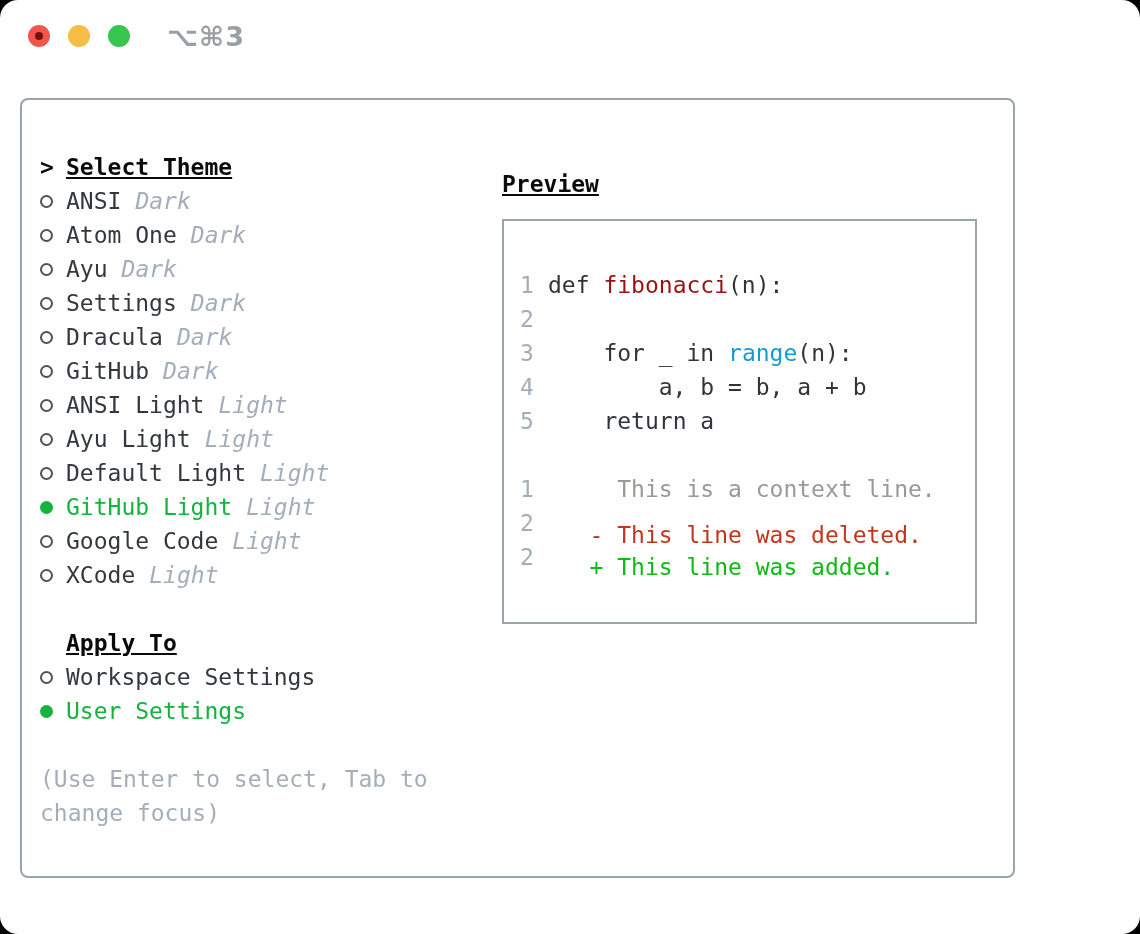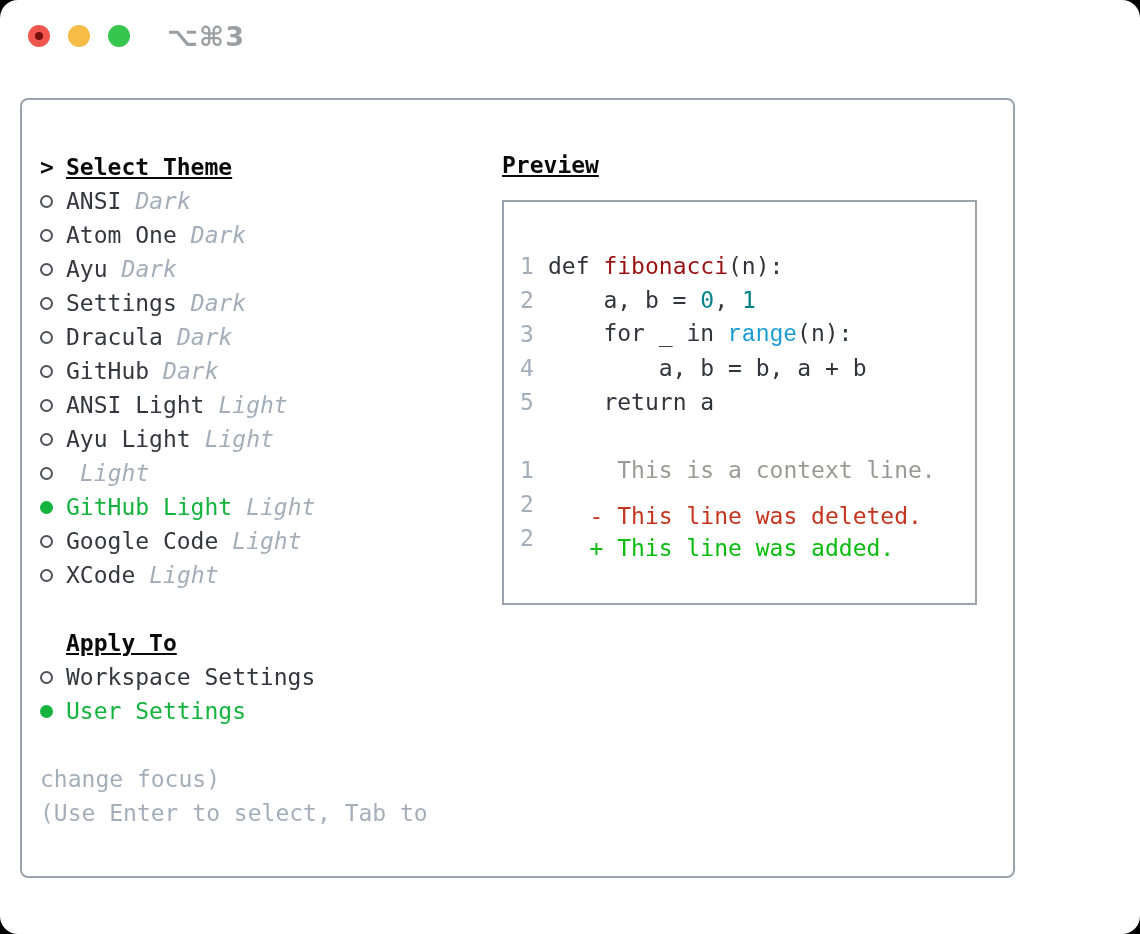--- a/index.html
+++ b/index.html
@@ -33,31 +33,31 @@
   .item.selected .dot{border:none;background:var(--selection-green);}
   .header-text{font-weight:bold;color:var(--header-text);text-decoration:underline;}
   .name{color:var(--item-text);}
   .item.selected .name{color:var(--selection-green);}
   .suffix{color:var(--muted-text);margin-left:14px;font-style:italic;}
   .help-line{color:var(--muted-text);}
 
   .left-col{position:absolute;left:18px;top:50px;width:450px;}
 
   
-  .right-col{position:absolute;left:480px;top:48px;width:495px;}
+  .right-col{position:absolute;left:480px;top:67px;width:495px;}
   .preview-box{margin-top:18px;width:471px;height:401px;border:2px solid var(--border-gray);
       background:#fff;overflow:hidden;}
   #code-block{margin-top:47px;padding-left:16px;}
   .code-row{height:34px;display:flex;align-items:center;font-size:23px;white-space:pre;}
   .ln{width:28px;flex:0 0 28px;color:var(--line-number);}
   .code{white-space:pre;color:var(--code-text);}
   .tok-plain,.tok-keyword{color:var(--code-text);}
   .tok-func{color:var(--func-red);}
   .tok-number{color:var(--num-teal);}
-  .tok-builtin{color:var(--builtin-blue);font-family:Liberation Mono, monospace;}
+  .tok-builtin{color:var(--builtin-blue);}
   .diff{white-space:pre;}
   .diff.context{color:var(--diff-context);}
   .diff.deleted{color:var(--diff-deleted);margin-top:23px;}
   .diff.added{color:var(--diff-added);margin-top:19px;}
 </style>
 </head>
 <body>
 
 <div class="window">
 
@@ -80,52 +80,52 @@
 
       <div id="theme-list">
           <div class="row item"><span class="marker"><span class="dot"></span></span><span class="name">ANSI</span><span class="suffix">Dark</span></div>
           <div class="row item"><span class="marker"><span class="dot"></span></span><span class="name">Atom One</span><span class="suffix">Dark</span></div>
           <div class="row item"><span class="marker"><span class="dot"></span></span><span class="name">Ayu</span><span class="suffix">Dark</span></div>
           <div class="row item"><span class="marker"><span class="dot"></span></span><span class="name">Settings</span><span class="suffix">Dark</span></div>
           <div class="row item"><span class="marker"><span class="dot"></span></span><span class="name">Dracula</span><span class="suffix">Dark</span></div>
           <div class="row item"><span class="marker"><span class="dot"></span></span><span class="name">GitHub</span><span class="suffix">Dark</span></div>
           <div class="row item"><span class="marker"><span class="dot"></span></span><span class="name">ANSI Light</span><span class="suffix">Light</span></div>
           <div class="row item"><span class="marker"><span class="dot"></span></span><span class="name">Ayu Light</span><span class="suffix">Light</span></div>
-          <div class="row item"><span class="marker"><span class="dot"></span></span><span class="suffix">Light</span></div>
+          <div class="row item"><span class="marker"><span class="dot"></span></span><span class="name">Default Light</span><span class="suffix">Light</span></div>
           <div class="row item selected"><span class="marker"><span class="dot"></span></span><span class="name">GitHub Light</span><span class="suffix">Light</span></div>
           <div class="row item"><span class="marker"><span class="dot"></span></span><span class="name">Google Code</span><span class="suffix">Light</span></div>
           <div class="row item"><span class="marker"><span class="dot"></span></span><span class="name">XCode</span><span class="suffix">Light</span></div>
         </div>
 
       <div class="row blank"></div>
 
       <div class="row">
         <span class="marker"></span>
         <span class="header-text">Apply To</span>
       </div>
 
       <div id="apply-list">
           <div class="row item"><span class="marker"><span class="dot"></span></span><span class="name">Workspace Settings</span></div>
           <div class="row item selected"><span class="marker"><span class="dot"></span></span><span class="name">User Settings</span></div>
         </div>
 
       <div class="row blank"></div>
 
+      <div class="row help-line">(Use Enter to select, Tab to</div>
       <div class="row help-line">change focus)</div>
-      <div class="row help-line">(Use Enter to select, Tab to</div>
     </div>
 
     <div class="right-col">
       <div class="row">
         <span class="header-text">Preview</span>
       </div>
       <div class="preview-box">
         <div id="code-block">
             <div class="code-row"><span class="ln">1</span><span class="code"><span class="tok-keyword">def </span><span class="tok-func">fibonacci</span><span class="tok-plain">(n):</span></span></div>
-            <div class="code-row"><span class="ln">2</span><span class="code"><span class="tok-plain">    a, b = </span><span class="tok-number">0</span><span class="tok-plain">, </span><span class="tok-number">1</span></span></div>
+            <div class="code-row"><span class="ln">2</span></div>
             <div class="code-row"><span class="ln">3</span><span class="code"><span class="tok-plain">    </span><span class="tok-keyword">for</span><span class="tok-plain"> _ </span><span class="tok-keyword">in</span><span class="tok-plain"> </span><span class="tok-builtin">range</span><span class="tok-plain">(n):</span></span></div>
             <div class="code-row"><span class="ln">4</span><span class="code"><span class="tok-plain">        a, b = b, a + b</span></span></div>
             <div class="code-row"><span class="ln">5</span><span class="code"><span class="tok-plain">    </span><span class="tok-keyword">return</span><span class="tok-plain"> a</span></span></div>
             <div class="code-row"></div>
             <div class="code-row"><span class="ln">1</span><span class="diff context">     This is a context line.</span></div>
             <div class="code-row"><span class="ln">2</span><span class="diff deleted">   - This line was deleted.</span></div>
             <div class="code-row"><span class="ln">2</span><span class="diff added">   + This line was added.</span></div>
           </div>
       </div>
     </div>

